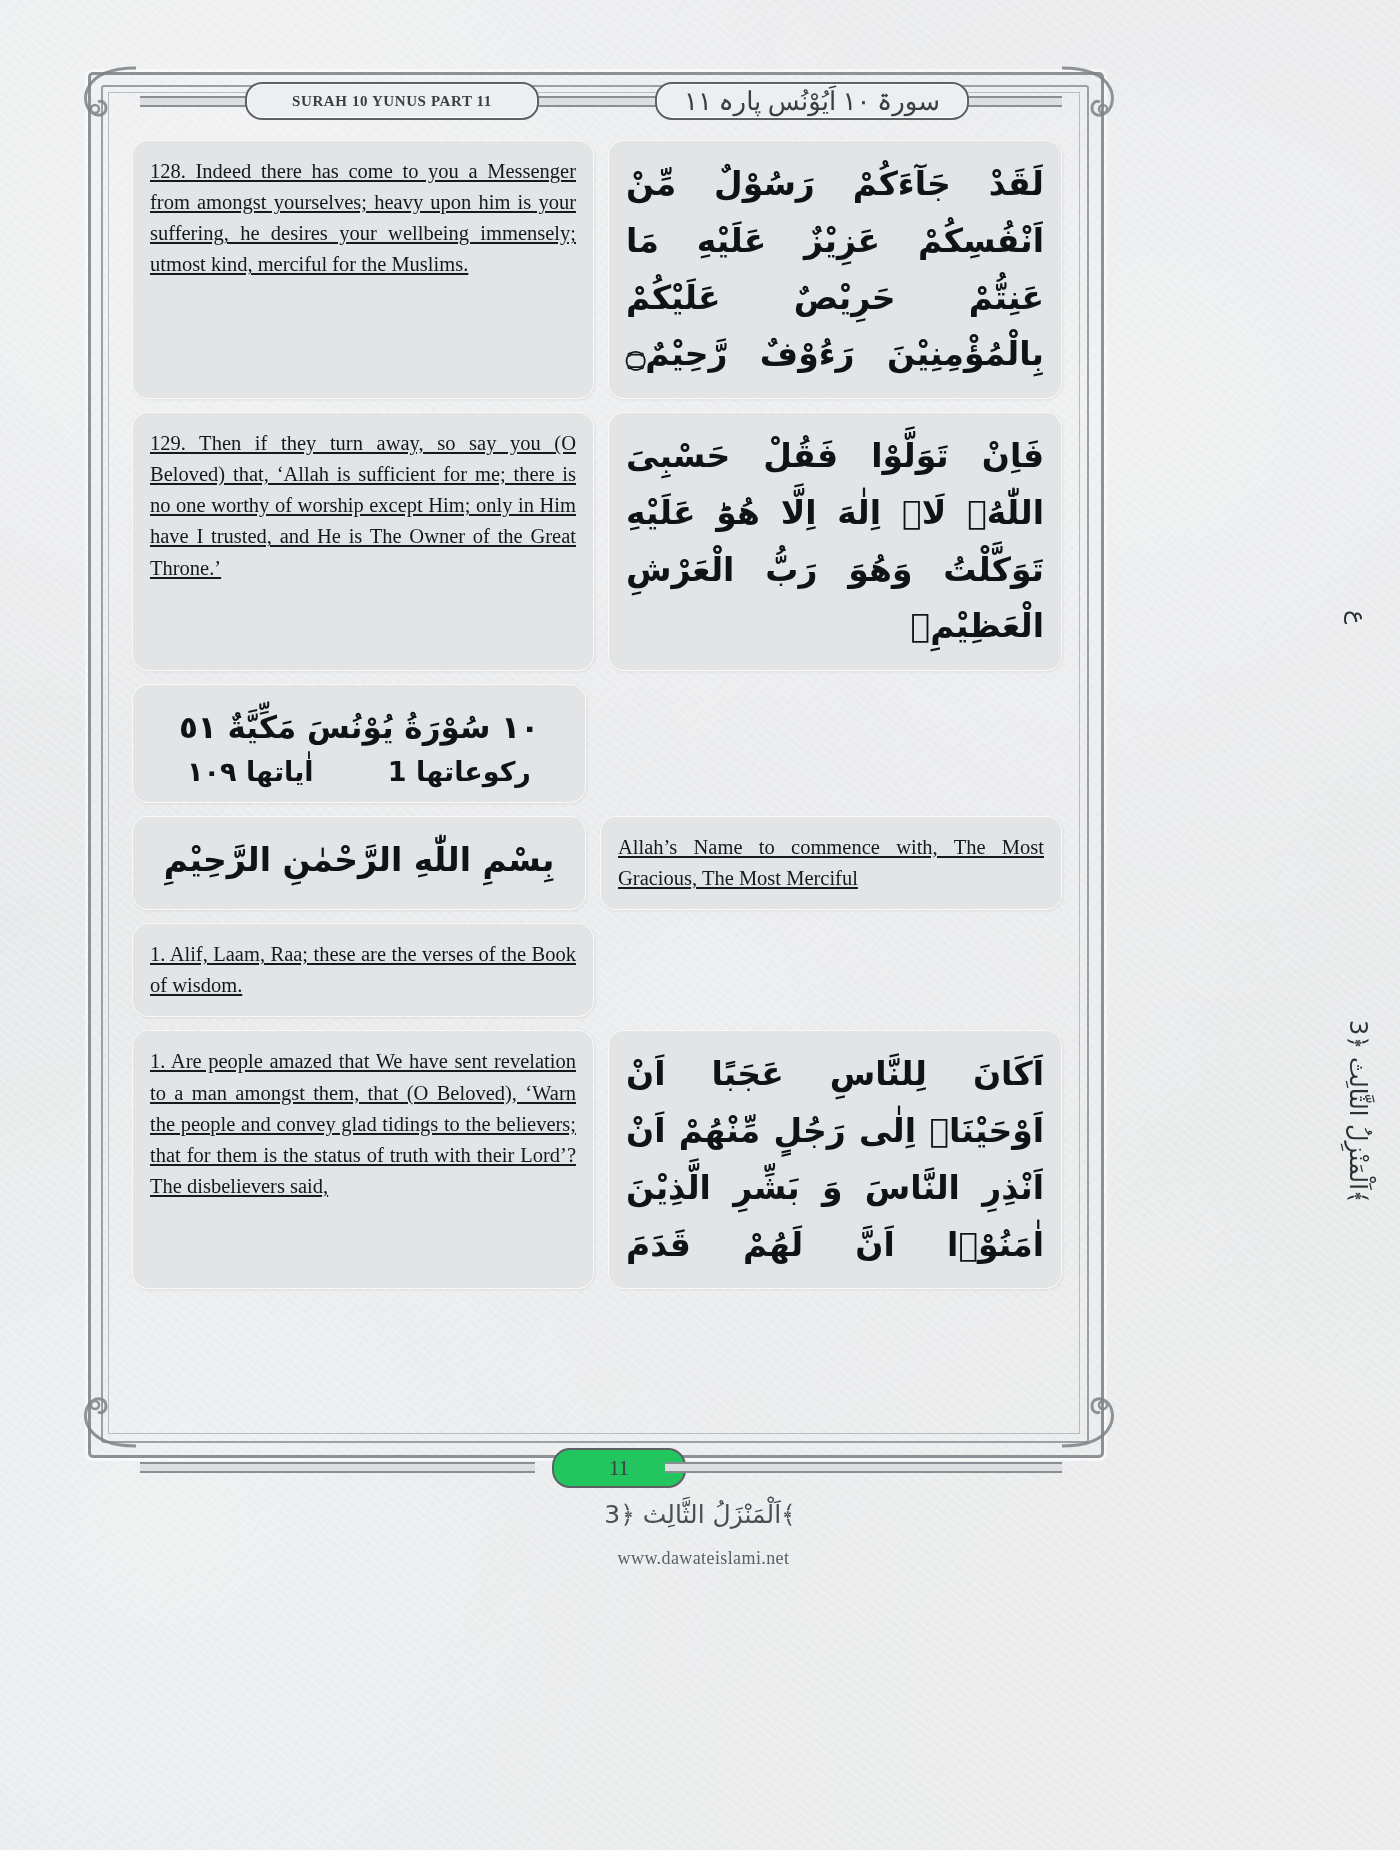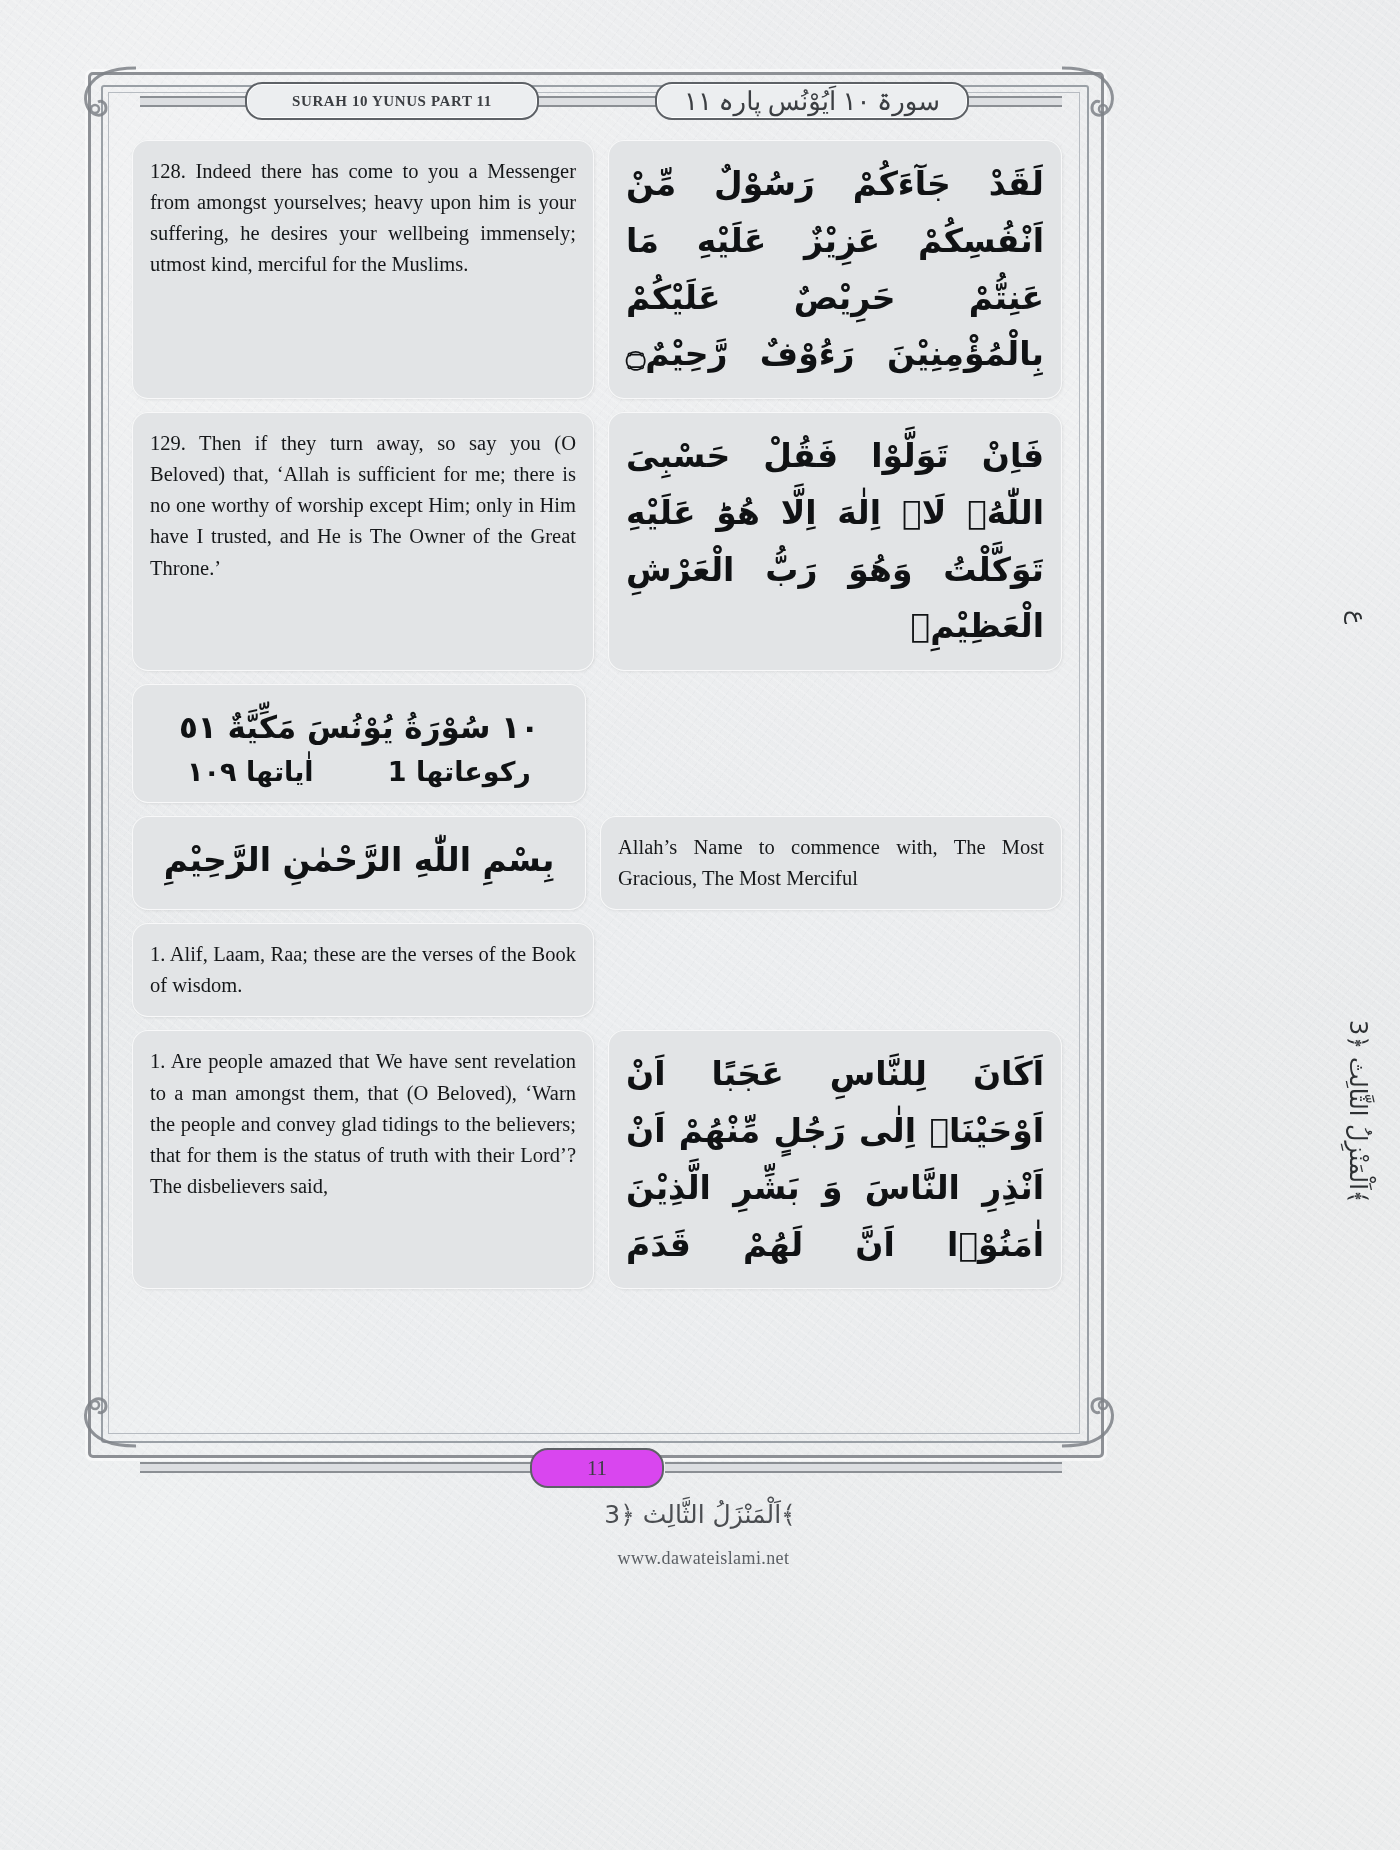--- a/index.html
+++ b/index.html
@@ -90,20 +90,21 @@
     box-sizing:border-box;
   }
   .cell-en{width:462px;}
   .cell-ar{width:454px;}
 
   .en-text{
     font-family:"Liberation Serif",serif;
     font-size:20.5px;line-height:1.52;color:#16181a;
     text-align:justify;text-align-last:left;
     margin:0;
+    text-decoration:underline;
   }
   .surah-title{
     font-size:23px;line-height:1.45;letter-spacing:.3px;
     text-align:center;margin:0;color:#16181a;
   }
   .surah-sub{
     font-size:20.5px;line-height:1.45;text-align:center;margin:6px 0 0;color:#16181a;
   }
 
   .ar-text{
@@ -133,22 +134,22 @@
 
   
   .foot-rule{
     position:absolute;top:1462px;height:7px;
     border-top:2px solid #8b8f94;border-bottom:2px solid #8b8f94;
     background:#dcdee1;
   }
   .foot-rule.f1{left:140px;width:395px;}
   .foot-rule.f2{left:665px;width:397px;}
   .pagebox{
-    position:absolute;left:530px;top:1448px;width:130px;height:36px;
-    background:#d946ef;border:2px solid #5d6166;border-radius:18px;
+    position:absolute;left:552px;top:1448px;width:130px;height:36px;
+    background:#22c55e;border:2px solid #5d6166;border-radius:18px;
     display:flex;align-items:center;justify-content:center;
     font-family:"Liberation Serif",serif;font-size:21px;color:#3b3e42;
   }
   .manzil-foot{
     position:absolute;left:0;right:0;top:1500px;text-align:center;
     font-family:"DejaVu Sans",sans-serif;font-size:25px;color:#4a4d51;
   }
   .site{
     position:absolute;left:0;right:0;top:1548px;text-align:center;
     font-family:"Liberation Serif",serif;font-size:18px;color:#5a5e63;letter-spacing:.4px;padding-left:7px;

